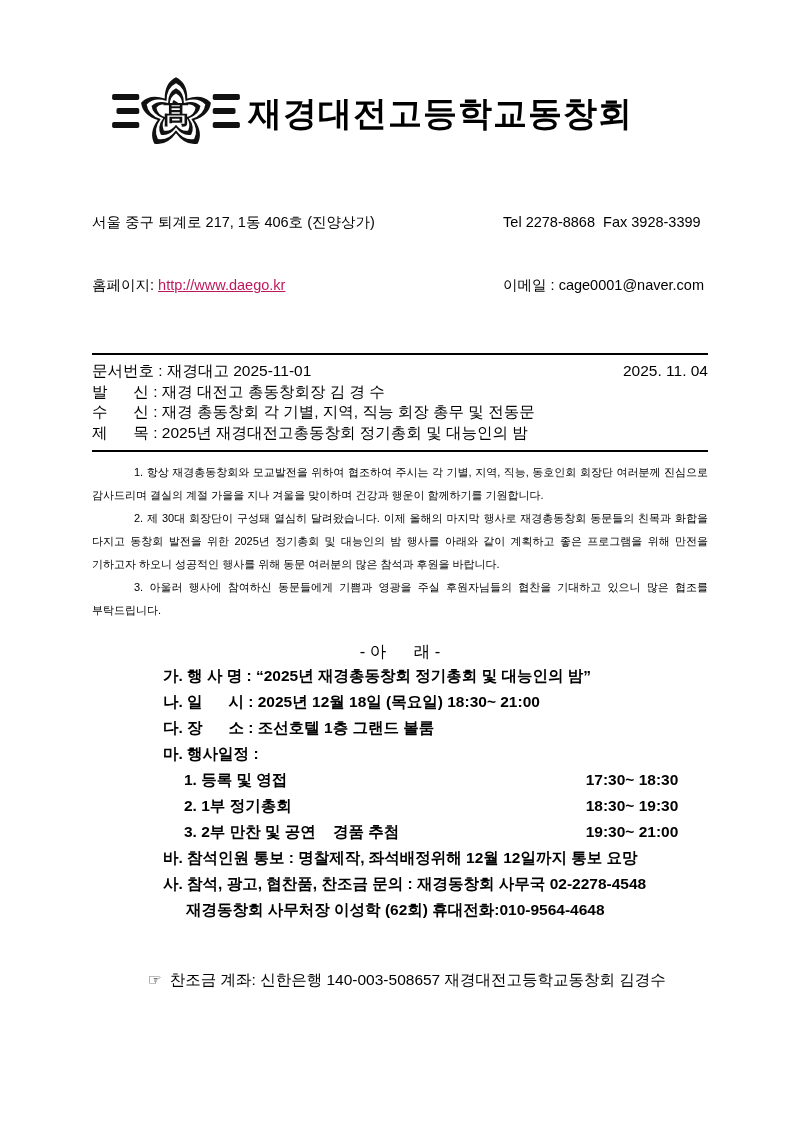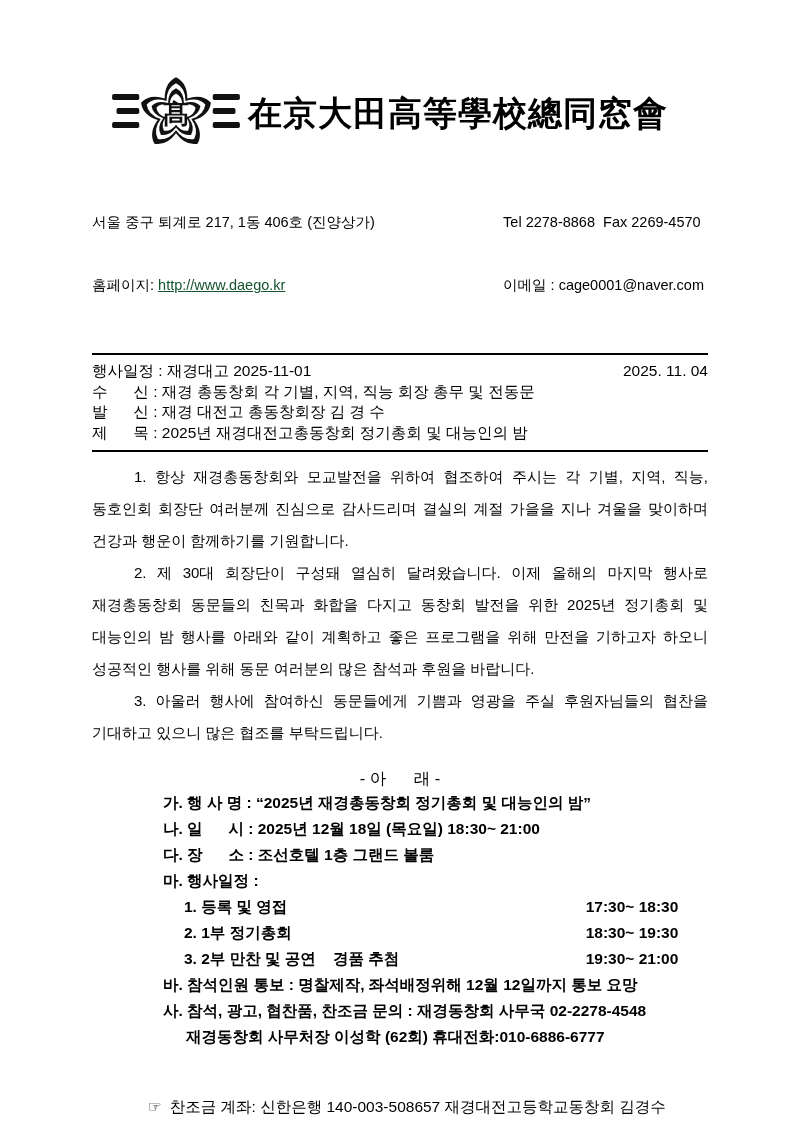--- a/index.html
+++ b/index.html
@@ -31,39 +31,39 @@
     white-space: nowrap;
   }
 
   .contact {
     display: flex; justify-content: space-between;
     margin-top: 14px;
     font-size: 14.5px; line-height: 21px;
     white-space: pre;
     gap: 10px;
   }
-  .contact a { color: #14532d; text-decoration: underline; }
+  .contact a { color: #be185d; text-decoration: underline; }
   .contact .right { text-align: left; padding-right: 4px; }
 
   .rule {
     border: 0; border-top: 2px solid #000;
     margin-top: 15px;
   }
   .rule2 { border: 0; border-top: 2px solid #000; }
 
   
   .docinfo { padding: 6px 0 7px 0; font-size: 15.5px; line-height: 20.5px; }
   .docinfo-row { display: flex; white-space: pre; }
   .doc-label { white-space: pre; }
   .doc-date { margin-left: auto; }
 
   
   .bodytext { margin-top: 9px; }
   .bodytext p {
-    font-size: 15px; line-height: 32px;
+    font-size: 11px; line-height: 23px;
     text-align: justify;
     text-indent: 42px;
     word-break: keep-all;
   }
   .divider {
     margin-top: 19px;
     text-align: center;
     font-size: 16.5px;
     white-space: pre;
   }
@@ -120,46 +120,46 @@
         </g>
         <g transform="translate(75,48) scale(0.70) translate(-75,-48)">
           <path fill="#111" d="M 62.1 30.2 Q 62.0 12.3 75 6 Q 88.0 12.3 87.9 30.2 Q 104.9 24.6 114.9 35.0 Q 113.0 49.3 95.9 54.8 Q 106.5 69.2 99.7 82.0 Q 85.5 84.5 75 70 Q 64.5 84.5 50.3 82.0 Q 43.5 69.2 54.1 54.8 Q 37.0 49.3 35.1 35.0 Q 45.1 24.6 62.1 30.2 Z"></path>
         </g>
         <g transform="translate(75,48) scale(0.56) translate(-75,-48)">
           <path fill="#ffffff" d="M 62.1 30.2 Q 62.0 12.3 75 6 Q 88.0 12.3 87.9 30.2 Q 104.9 24.6 114.9 35.0 Q 113.0 49.3 95.9 54.8 Q 106.5 69.2 99.7 82.0 Q 85.5 84.5 75 70 Q 64.5 84.5 50.3 82.0 Q 43.5 69.2 54.1 54.8 Q 37.0 49.3 35.1 35.0 Q 45.1 24.6 62.1 30.2 Z"></path>
         </g>
         <text x="75" y="58" text-anchor="middle" style="font-family:&quot;Liberation Serif&quot;,&quot;DejaVu Serif&quot;,serif;font-size:30px;font-weight:bold;fill:#111;">髙</text>
       </g>
     </svg>
-    <div class="org-name">在京大田高等學校總同窓會</div>
+    <div class="org-name">재경대전고등학교동창회</div>
   </div>
 
   <div class="contact">
     <div class="left">
       <div>서울 중구 퇴계로 217, 1동 406호 (진양상가)</div>
       <div><span>홈페이지: </span><a href="#">http://www.daego.kr</a></div>
     </div>
     <div class="right">
-      <div>Tel 2278-8868  Fax 2269-4570</div>
+      <div>Tel 2278-8868  Fax 3928-3399</div>
       <div style="text-align:center;">이메일 : cage0001@naver.com</div>
     </div>
   </div>
 
   <hr class="rule">
 
   <div class="docinfo">
     <div class="docinfo-row">
-      <span class="doc-label">행사일정 : </span><span>재경대고 2025-11-01</span>
+      <span class="doc-label">문서번호 : </span><span>재경대고 2025-11-01</span>
       <span class="doc-date">2025. 11. 04</span>
     </div>
     <div class="docinfo-row">
+      <span class="doc-label">발      신 : </span><span>재경 대전고 총동창회장 김 경 수</span>
+    </div>
+    <div class="docinfo-row">
       <span class="doc-label">수      신 : </span><span>재경 총동창회 각 기별, 지역, 직능 회장 총무 및 전동문</span>
-    </div>
-    <div class="docinfo-row">
-      <span class="doc-label">발      신 : </span><span>재경 대전고 총동창회장 김 경 수</span>
     </div>
     <div class="docinfo-row">
       <span class="doc-label">제      목 : </span><span>2025년 재경대전고총동창회 정기총회 및 대능인의 밤</span>
     </div>
   </div>
 
   <hr class="rule2">
 
   <div class="bodytext">
     <p>1. 항상 재경총동창회와 모교발전을 위하여 협조하여 주시는 각 기별, 지역, 직능, 동호인회 회장단 여러분께 진심으로 감사드리며 결실의 계절 가을을 지나 겨울을 맞이하며 건강과 행운이 함께하기를 기원합니다.</p>
@@ -183,21 +183,21 @@
       <span>2. </span><span>1부 정기총회</span>
       <span class="time">18:30~ 19:30</span>
     </div>
     <div class="sched">
       <span>3. </span><span>2부 만찬 및 공연    경품 추첨</span>
       <span class="time">19:30~ 21:00</span>
     </div>
 
     <div class="detail-line">바. 참석인원 통보 : 명찰제작, 좌석배정위해 12월 12일까지 통보 요망</div>
     <div class="detail-line">사. 참석, 광고, 협찬품, 찬조금 문의 : 재경동창회 사무국 02-2278-4548</div>
-    <div class="detail-wrap">재경동창회 사무처장 이성학 (62회) 휴대전화:010-6886-6777</div>
+    <div class="detail-wrap">재경동창회 사무처장 이성학 (62회) 휴대전화:010-9564-4648</div>
   </div>
 
   <div class="notes">
     <div class="note-line">
       <span class="finger">☞</span><span>찬조금 계좌: 신한은행 140-003-508657 재경대전고등학교동창회 김경수</span>
     </div>
 
   </div>
 
 </div>

